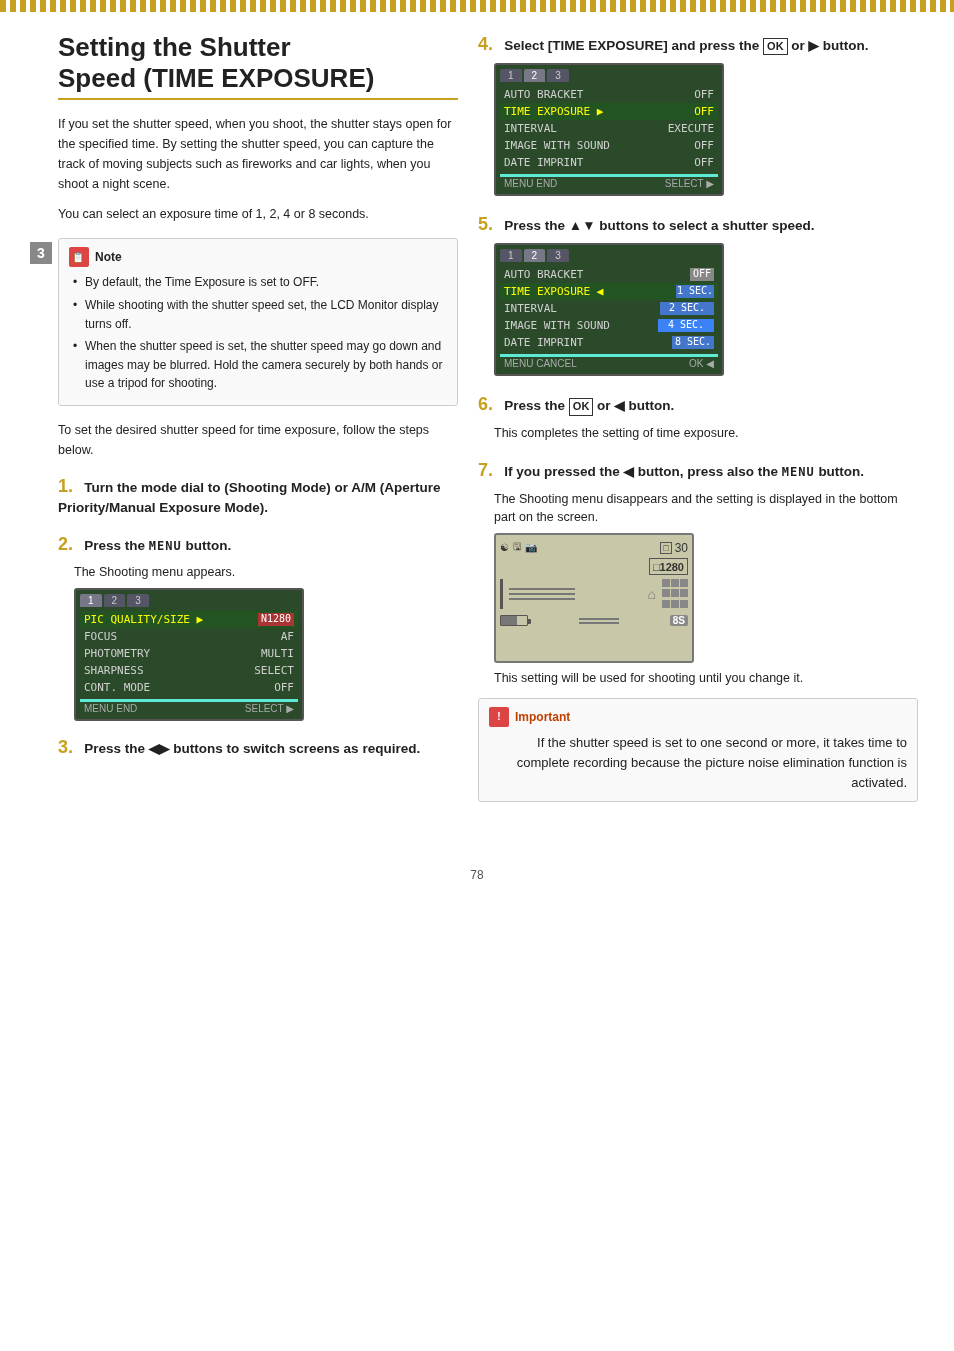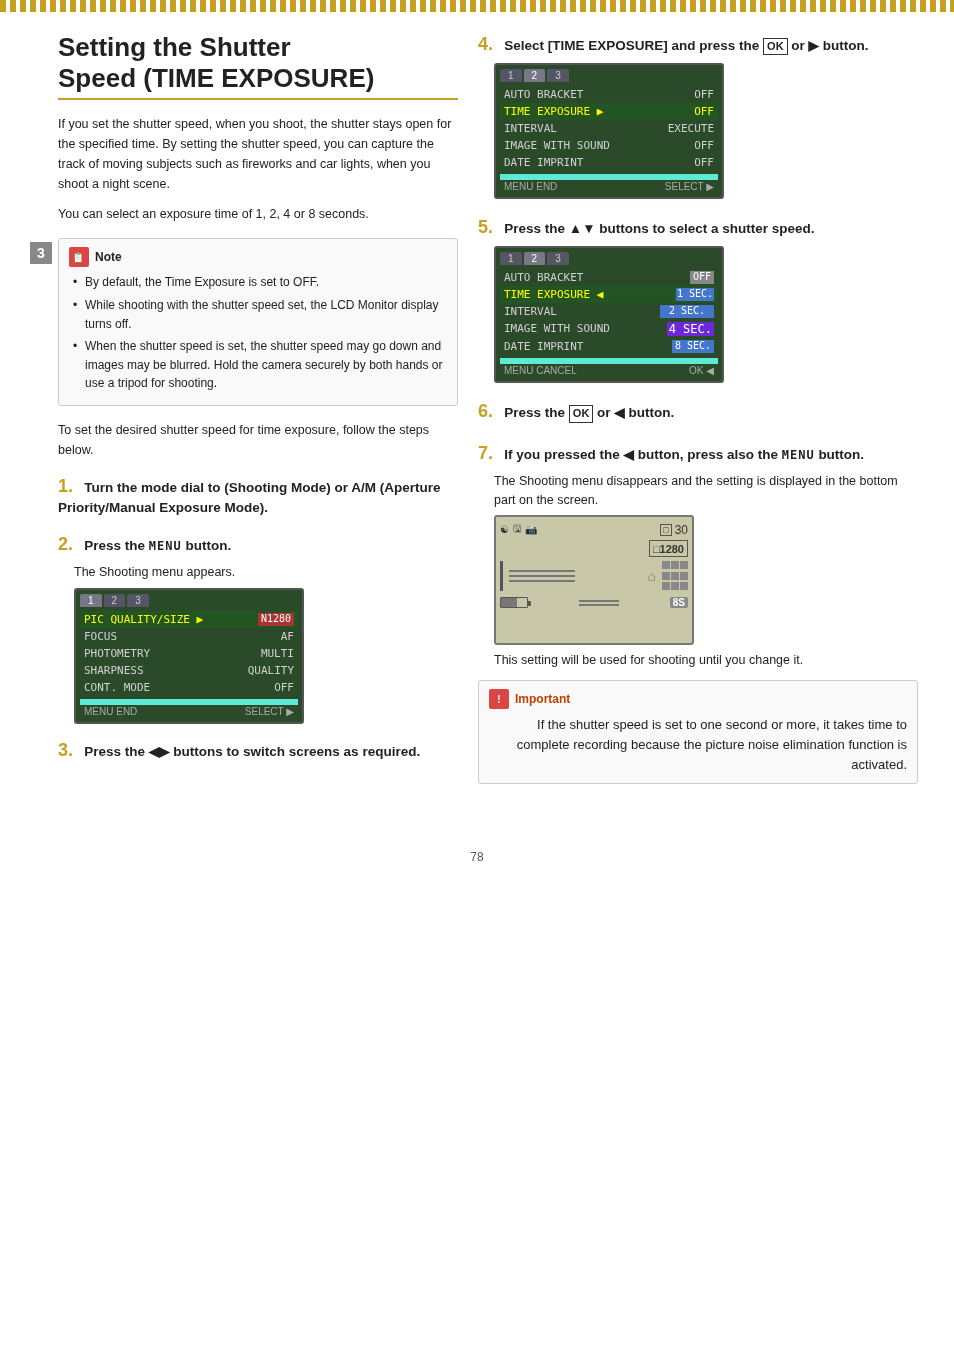--- a/index.html
+++ b/index.html
@@ -213,21 +213,21 @@
       color: #ffff00;
     }
 
     .cam-footer {
       display: flex;
       justify-content: space-between;
       margin-top: 3px;
       padding: 1px 4px;
       font-size: 10px;
       color: #aaa;
-      border-top: 6px solid #5eead4;
+      border-top: 3px solid #5eead4;
     }
 
     
     .cam-option-off {
       background: #888;
       color: #fff;
       padding: 0 3px;
       font-size: 10px;
     }
 
@@ -239,24 +239,24 @@
     }
 
     .cam-option-2sec {
       background: #4477cc;
       color: #fff;
       padding: 0 9px;
       font-size: 10px;
     }
 
     .cam-option-4sec {
-      background: #6d28d9;
-      color: #fff;
-      padding: 0 2px;
-      font-size: 12px;
+      background: #3b82f6;
+      color: #fff;
+      padding: 0 10px;
+      font-size: 10px;
     }
 
     .cam-option-8sec {
       background: #4477cc;
       color: #fff;
       padding: 0 3px;
       font-size: 10px;
     }
 
     .step-title-right {
@@ -464,21 +464,21 @@
         <div class="cam-menu-row">
             <span>FOCUS</span>
             <span>AF</span>
           </div>
         <div class="cam-menu-row">
             <span>PHOTOMETRY</span>
             <span>MULTI</span>
           </div>
         <div class="cam-menu-row">
             <span>SHARPNESS</span>
-            <span>QUALITY</span>
+            <span>SELECT</span>
           </div>
         <div class="cam-menu-row">
             <span>CONT. MODE</span>
             <span>OFF</span>
           </div>
         <div class="cam-footer">
           <span>MENU END</span>
           <span>SELECT ▶</span>
         </div>
       </div>
@@ -574,20 +574,21 @@
         </div>
       </div>
     </div>
 
     <div class="step-right">
       <div class="step-title-right">
         <span class="step-number">6.</span>
         &nbsp;
         <span>Press the <span class="ok-box">OK</span> or ◀ button.</span>
       </div>
+      <p class="step-sub">This completes the setting of time exposure.</p>
     </div>
 
     <div class="step-right">
       <div class="step-title-right">
         <span class="step-number">7.</span>
         &nbsp;
         <span>If you pressed the ◀ button, press also the <span class="menu-text">MENU</span> button.</span>
       </div>
       <p class="step-sub">The Shooting menu disappears and the setting is displayed in the bottom part on the screen.</p>
 

